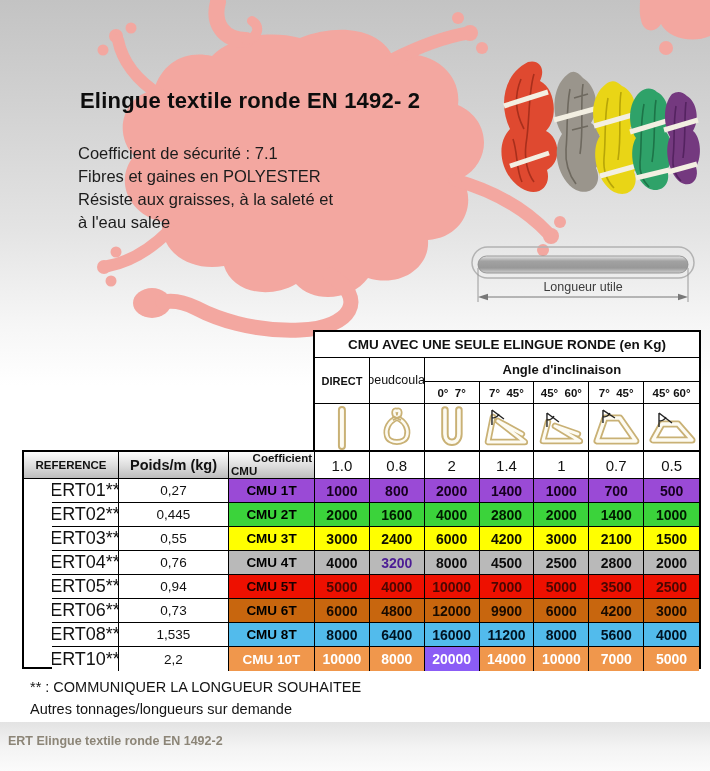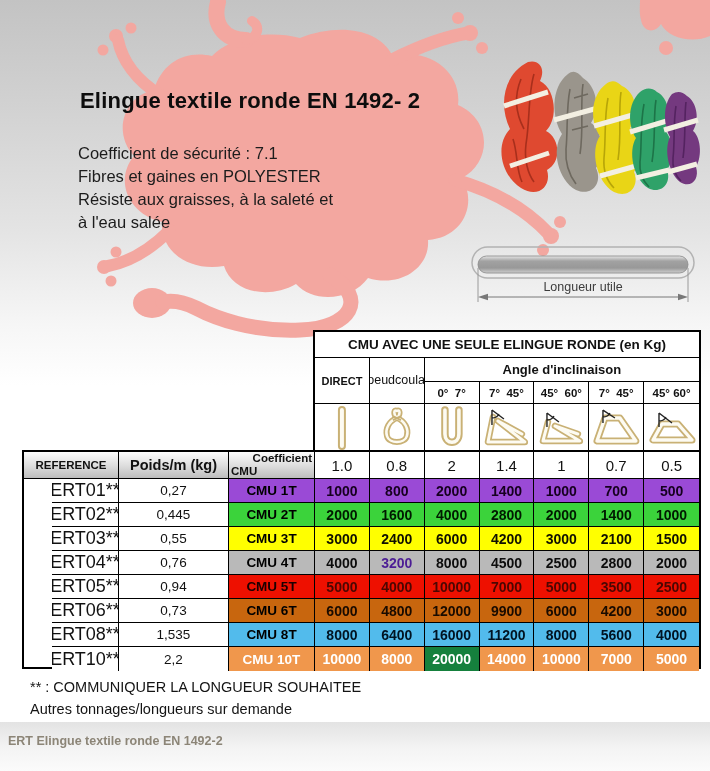--- a/index.html
+++ b/index.html
@@ -294,21 +294,21 @@
   <div class="cell cVal" style="background: rgb(82, 187, 236); color: rgb(0, 19, 34);">11200</div>
   <div class="cell cVal" style="background: rgb(82, 187, 236); color: rgb(0, 19, 34);">8000</div>
   <div class="cell cVal" style="background: rgb(82, 187, 236); color: rgb(0, 19, 34);">5600</div>
   <div class="cell cVal lastcol" style="background: rgb(82, 187, 236); color: rgb(0, 19, 34);">4000</div>
 
   <div class="cell cRef lastrow">ERT10**</div>
   <div class="cell cPoids lastrow">2,2</div>
   <div class="cell cCmu lastrow" style="background: rgb(240, 151, 76); color: rgb(255, 255, 255);">CMU 10T</div>
   <div class="cell cVal lastrow" style="background: rgb(240, 151, 76); color: rgb(255, 255, 255);">10000</div>
   <div class="cell cVal lastrow" style="background: rgb(240, 151, 76); color: rgb(255, 255, 255);">8000</div>
-  <div class="cell cVal lastrow" style="background: #15803d; color: rgb(255, 255, 255);">20000</div>
+  <div class="cell cVal lastrow" style="background: #8b5cf6; color: rgb(255, 255, 255);">20000</div>
   <div class="cell cVal lastrow" style="background: rgb(240, 151, 76); color: rgb(255, 255, 255);">14000</div>
   <div class="cell cVal lastrow" style="background: rgb(240, 151, 76); color: rgb(255, 255, 255);">10000</div>
   <div class="cell cVal lastrow" style="background: rgb(240, 151, 76); color: rgb(255, 255, 255);">7000</div>
   <div class="cell cVal lastcol lastrow" style="background: rgb(240, 151, 76); color: rgb(255, 255, 255);">5000</div>
 </div>
 
 <div id="footnotes" class="abs">
   <div>** : COMMUNIQUER LA LONGUEUR SOUHAITEE</div>
   <div>Autres tonnages/longueurs sur demande</div>
 </div>

